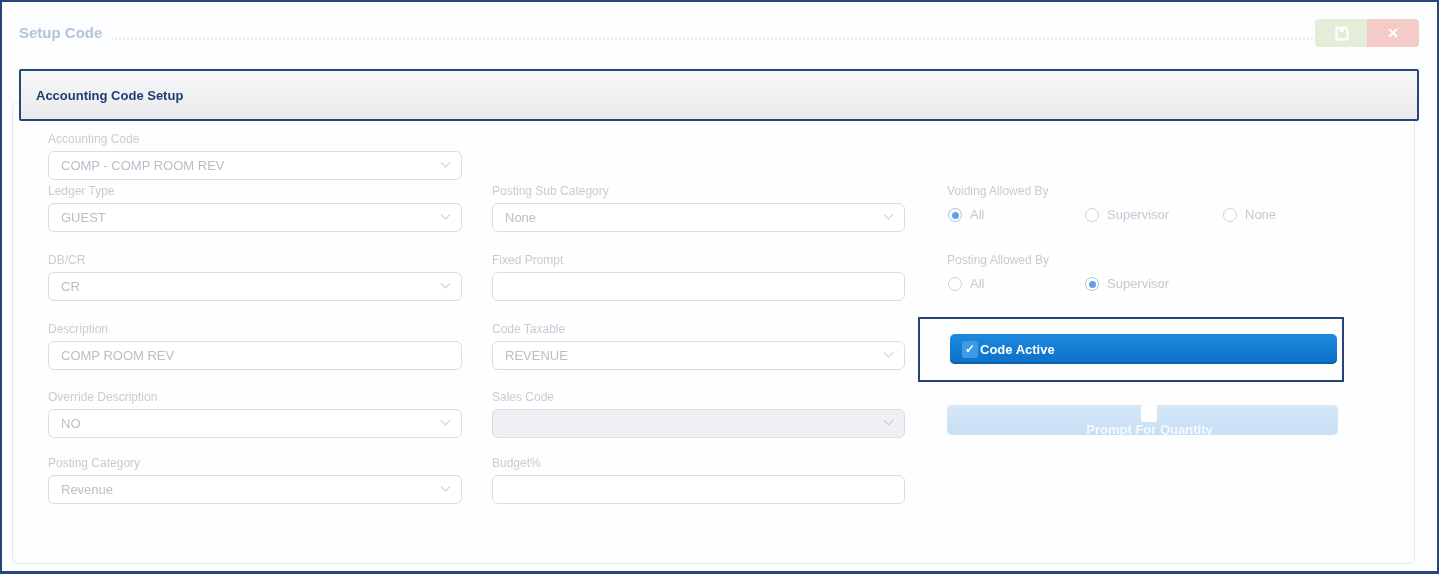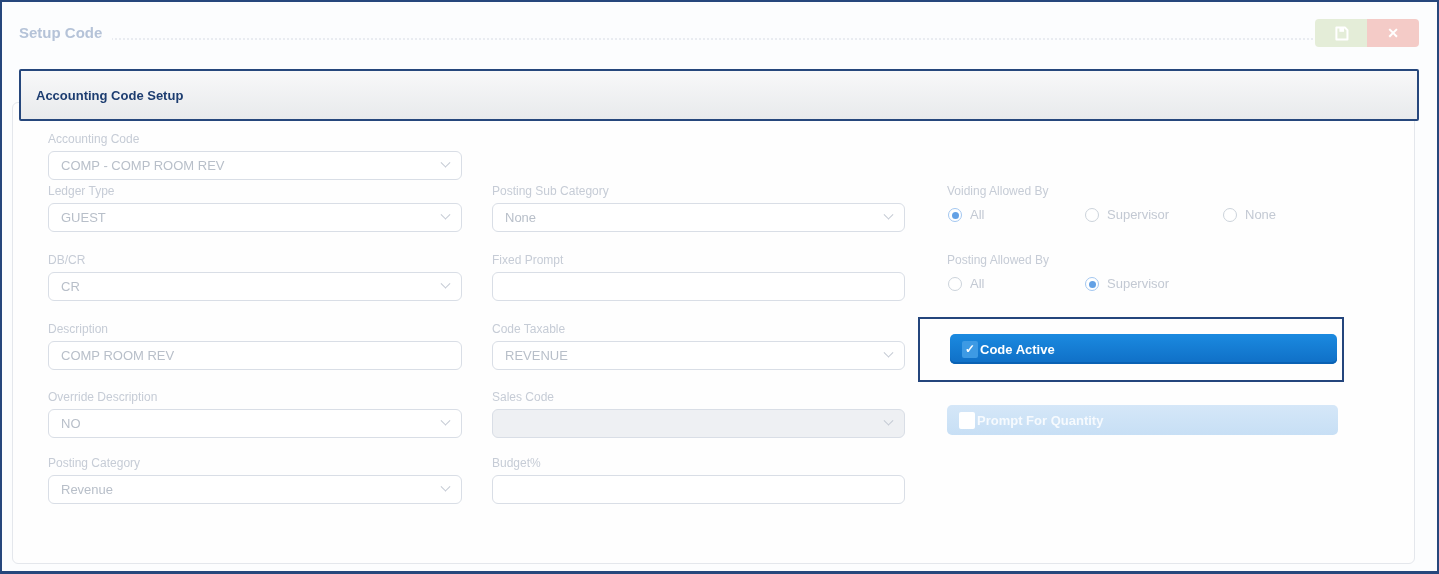--- a/index.html
+++ b/index.html
@@ -91,21 +91,21 @@
     display:flex; align-items:center; justify-content:center;
     font-size:12px; font-weight:bold; color:#fff;
   }
   .toggle .toggle-label { font-size:13px; font-weight:bold; margin-left:2px; }
   .toggle.on {
     background:linear-gradient(#1b8ae0, #0f6fc6);
     box-shadow:inset 0 -2px 0 #0a62b4;
   }
   .toggle.on .check-square { background:#3d9ae4; }
   .toggle.on .toggle-label { color:#fff; }
-  .toggle.off { background:linear-gradient(#d5e7f8, #c7dff5); }
+  .toggle.off { background:linear-gradient(#d5e7f8, #c7dff5);flex-direction:column; }
   .toggle.off .check-square { background:#fff; }
   .toggle.off .toggle-label { color:rgba(255,255,255,0.82); }
 </style>
 </head>
 <body>
 
 <div class="window">
 
   <div class="window-title">Setup Code</div>
   <div class="title-rule"></div>

